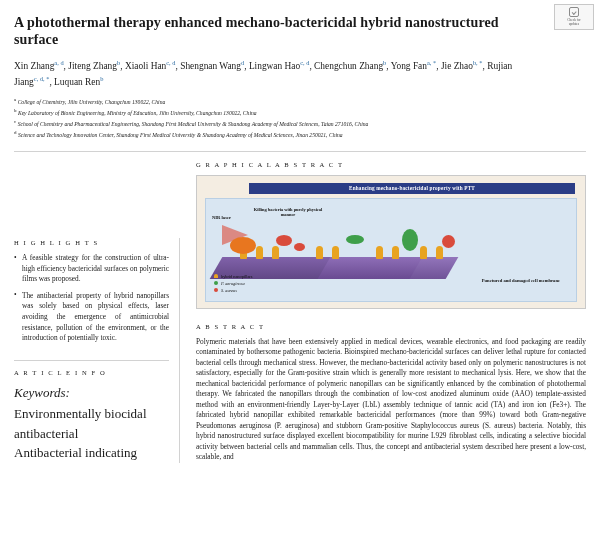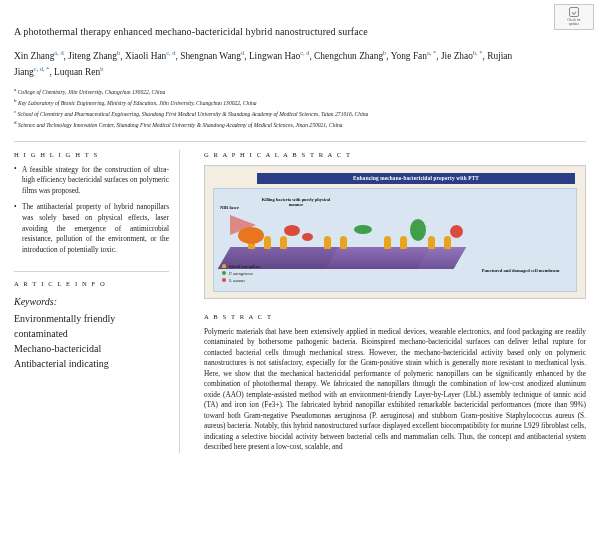--- a/index.html
+++ b/index.html
@@ -52,25 +52,25 @@
     position: absolute;
     left: 1.5px;
     top: 3px;
     width: 3px;
     height: 1.5px;
     border-left: 1px solid #8a8a8a;
     border-bottom: 1px solid #8a8a8a;
     transform: rotate(-45deg);
   }
   .title {
-    font-size: 10px;
+    font-size: 14px;
     line-height: 1.22;
-    font-weight: normal;
-    color: #1a1a1a;
-    margin: 16px 0 10px 0;
+    font-weight: bold;
+    color: #1a1a1a;
+    margin: 4px 0 10px 0;
     letter-spacing: 0.1px;
     max-width: 520px;
   }
   .authors {
     font-size: 9.4px;
     line-height: 1.42;
     color: #1a1a1a;
     margin-bottom: 7px;
     max-width: 520px;
   }
@@ -93,21 +93,22 @@
   .affils i {
     font-style: italic;
   }
   .rule {
     border: 0;
     border-top: 0.6px solid #d2d2d2;
     margin: 0 0 8px 0;
   }
   .cols {
     display: flex;
-    gap: 12px;
+    gap: 4px;
+    align-items: flex-end;
   }
   .col-left {
     width: 166px;
     padding-right: 10px;
     box-sizing: border-box;
     border-right: 0.6px solid #d2d2d2;
   }
   .col-right {
     flex: 1;
     padding-left: 12px;
@@ -140,21 +141,21 @@
     left: 0;
     top: -0.5px;
     font-size: 7.3px;
   }
   .divider-left {
     border: 0;
     border-top: 0.6px solid #d2d2d2;
     margin: 16px 0 8px 0;
   }
   .kw-block {
-    font-size: 10px;
+    font-size: 13px;
     line-height: 1.5;
     color: #1a1a1a;
   }
   .kw-block .kw-title {
     font-style: italic;
     margin-bottom: 2px;
   }
   
   .figure {
     border: 0.6px solid #c9c9c9;
@@ -328,22 +329,21 @@
       <ul class="hl-list">
         <li>A feasible strategy for the construction of ultra-high efficiency bactericidal surfaces on polymeric films was proposed.</li>
         <li>The antibacterial property of hybrid nanopillars was solely based on physical effects, laser avoiding the emergence of antimicrobial resistance, pollution of the environment, or the introduction of potentially toxic.</li>
       </ul>
 
       <hr class="divider-left">
 
       <div class="sec-head">A R T I C L E   I N F O</div>
       <div class="kw-block">
         <div class="kw-title">Keywords:</div>
-        <div>Environmentally friendly contaminated</div>
-        <div>Mechano-bactericidal</div>
+        <div>Environmentally biocidal antibacterial</div>
         <div>Antibacterial indicating</div>
       </div>
     </div>
 
     <div class="col-right">
       <div class="sec-head">G R A P H I C A L   A B S T R A C T</div>
 
       <div class="figure">
         <div class="fig-banner">Enhancing mechano-bactericidal property with PTT</div>
         <div class="fig-inner">

